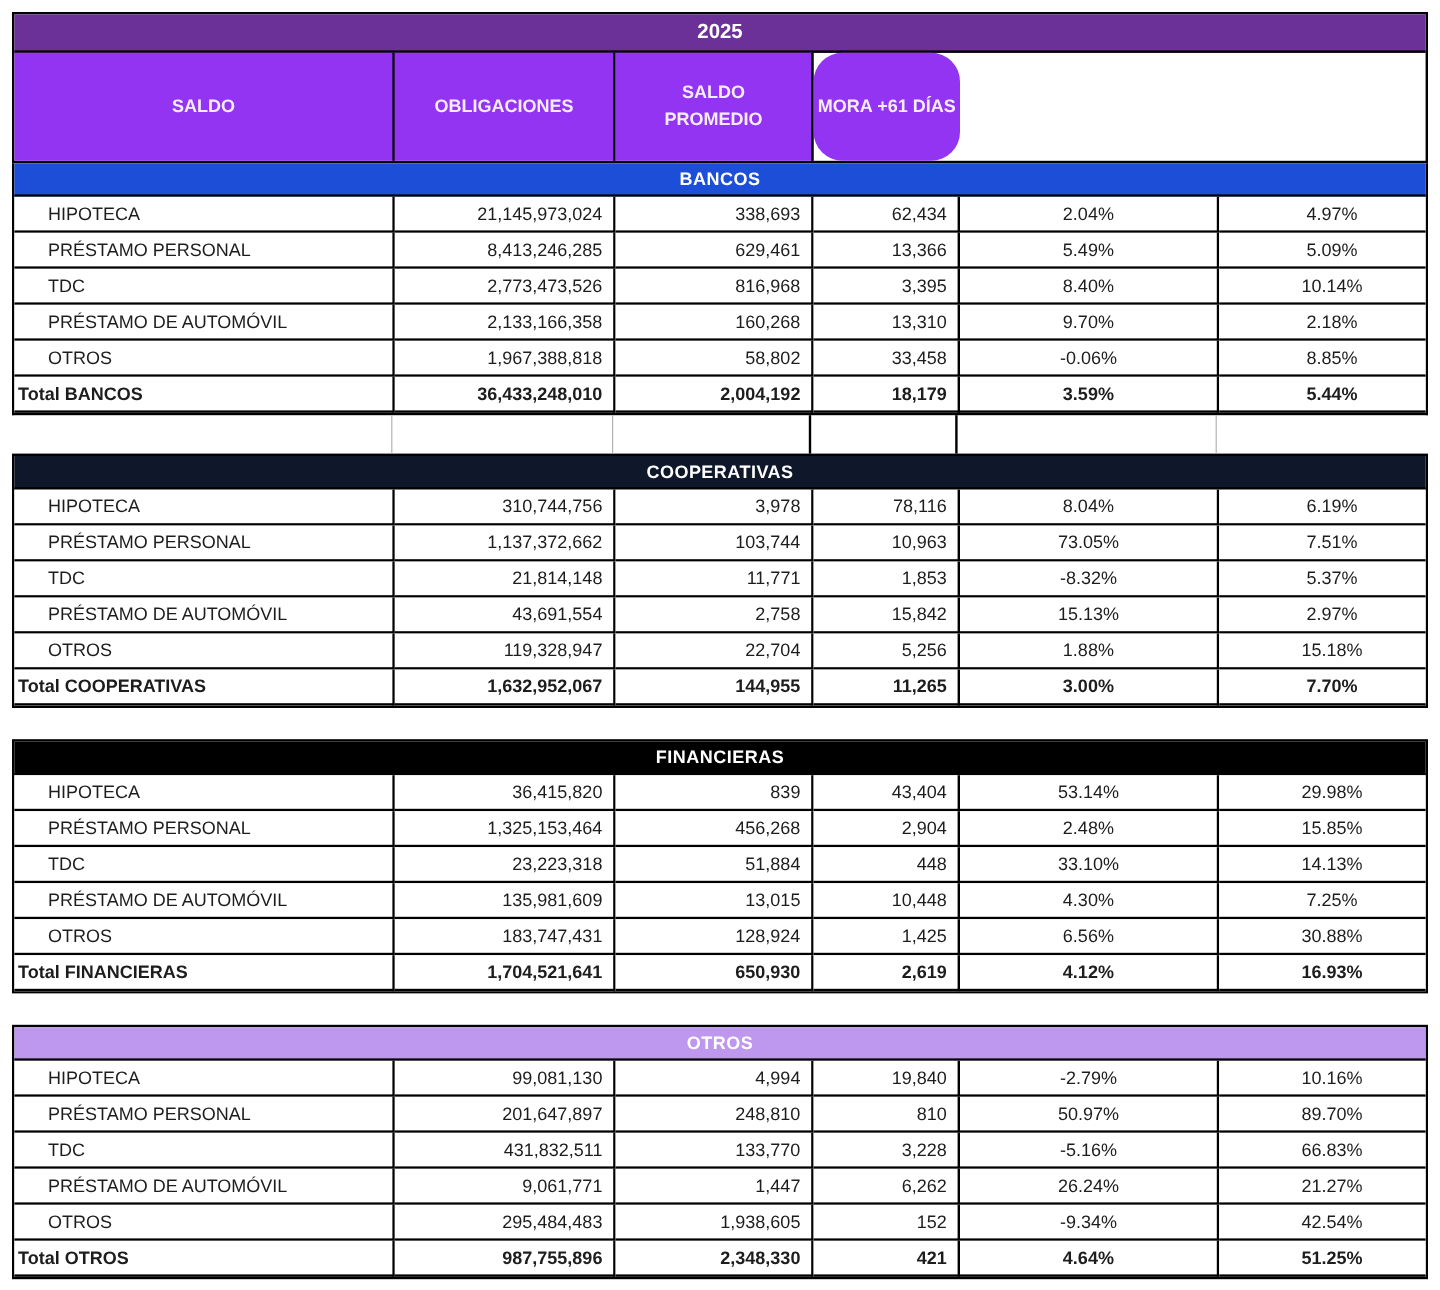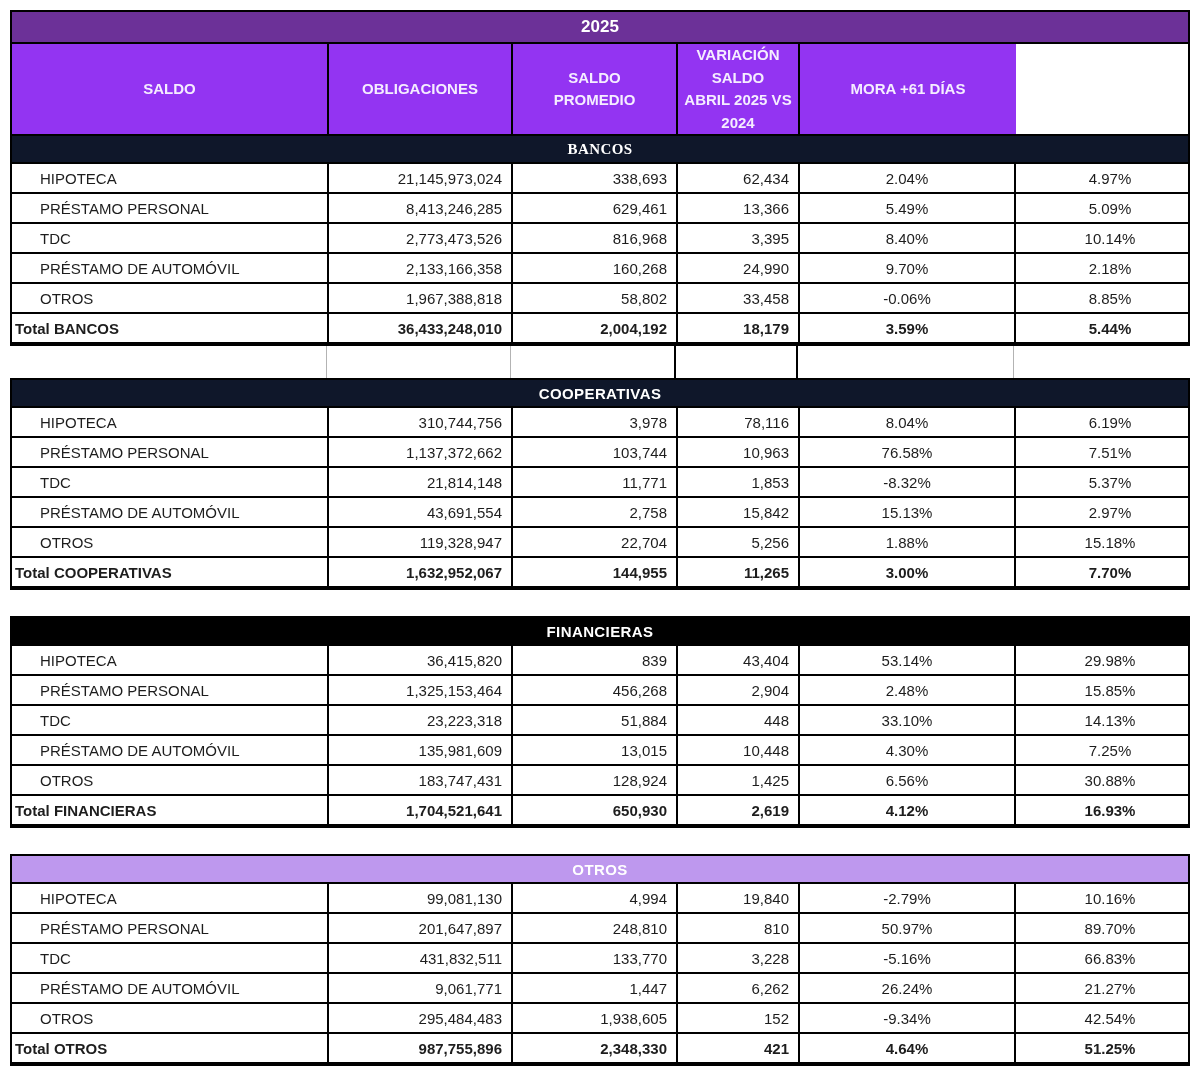--- a/index.html
+++ b/index.html
@@ -44,35 +44,35 @@
     background: #9334F2;
     border-right: 2px solid #000;
     color: #F5EDFF;
     font-weight: bold;
     font-size: 15px;
     line-height: 1.5;
     display: flex; align-items: center; justify-content: center;
     text-align: center;
     white-space: pre-line;
   }
-  .th.last { border-right: none; }
+  .th.last { border-right: none; border-radius: 24px; }
 
   
   .band {
     grid-column: 1 / -1;
     height: 28px;
     box-sizing: border-box;
     border-bottom: 2px solid #000;
     color: #ffffff;
     font-weight: bold;
     font-size: 15px;
     letter-spacing: 0.4px;
     display: flex; align-items: center; justify-content: center;
   }
-  .band.bancos       { background: #0f172a; font-family: Liberation Serif, serif; }
+  .band.bancos       { background: #1d4ed8; }
   .band.cooperativas { background: #0f172a; }
   .band.financieras  { background: #000000; }
   .band.otros        { background: #BE98EE; }
 
   
   .row { display: contents; }
   .cell {
     height: 30px;
     box-sizing: border-box;
     border-right: 2px solid #000;
@@ -103,22 +103,20 @@
 <body>
 
 <div class="page">
 
   <div class="grid block">
     <div class="title-band">2025</div>
     <div class="th">SALDO</div>
     <div class="th">OBLIGACIONES</div>
     <div class="th">SALDO
 PROMEDIO</div>
-    <div class="th">VARIACIÓN SALDO
-ABRIL 2025 VS 2024</div>
     <div class="th last">MORA +61 DÍAS</div>
   </div>
 
   <div class="grid block no-top">
     <div class="band bancos">BANCOS</div>
     <div class="row">
       <div class="cell label">HIPOTECA</div>
       <div class="cell num">21,145,973,024</div>
       <div class="cell num">338,693</div>
       <div class="cell num">62,434</div>
@@ -138,21 +136,21 @@
       <div class="cell num">2,773,473,526</div>
       <div class="cell num">816,968</div>
       <div class="cell num">3,395</div>
       <div class="cell pct">8.40%</div>
       <div class="cell pct last">10.14%</div>
     </div>
     <div class="row">
       <div class="cell label">PRÉSTAMO DE AUTOMÓVIL</div>
       <div class="cell num">2,133,166,358</div>
       <div class="cell num">160,268</div>
-      <div class="cell num">24,990</div>
+      <div class="cell num">13,310</div>
       <div class="cell pct">9.70%</div>
       <div class="cell pct last">2.18%</div>
     </div>
     <div class="row">
       <div class="cell label">OTROS</div>
       <div class="cell num">1,967,388,818</div>
       <div class="cell num">58,802</div>
       <div class="cell num">33,458</div>
       <div class="cell pct">-0.06%</div>
       <div class="cell pct last">8.85%</div>
@@ -184,21 +182,21 @@
       <div class="cell num">3,978</div>
       <div class="cell num">78,116</div>
       <div class="cell pct">8.04%</div>
       <div class="cell pct last">6.19%</div>
     </div>
     <div class="row">
       <div class="cell label">PRÉSTAMO PERSONAL</div>
       <div class="cell num">1,137,372,662</div>
       <div class="cell num">103,744</div>
       <div class="cell num">10,963</div>
-      <div class="cell pct">76.58%</div>
+      <div class="cell pct">73.05%</div>
       <div class="cell pct last">7.51%</div>
     </div>
     <div class="row">
       <div class="cell label">TDC</div>
       <div class="cell num">21,814,148</div>
       <div class="cell num">11,771</div>
       <div class="cell num">1,853</div>
       <div class="cell pct">-8.32%</div>
       <div class="cell pct last">5.37%</div>
     </div>

